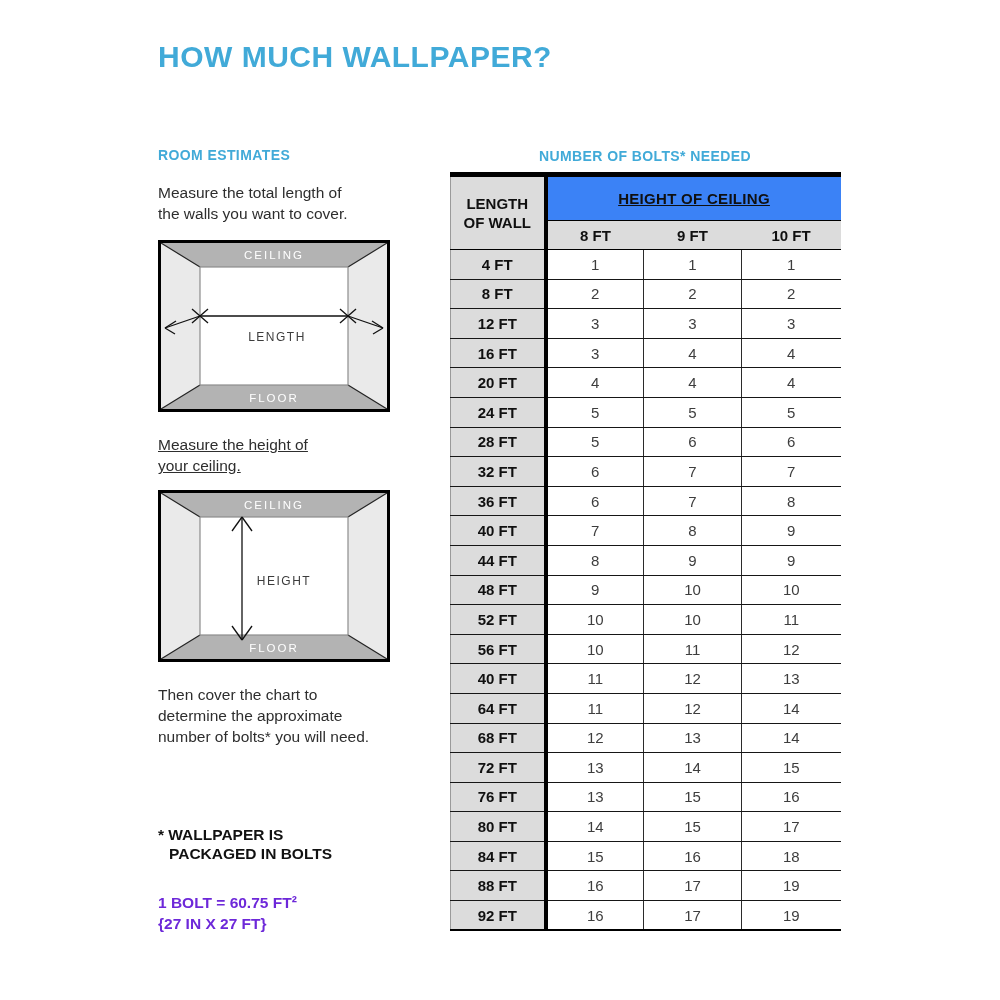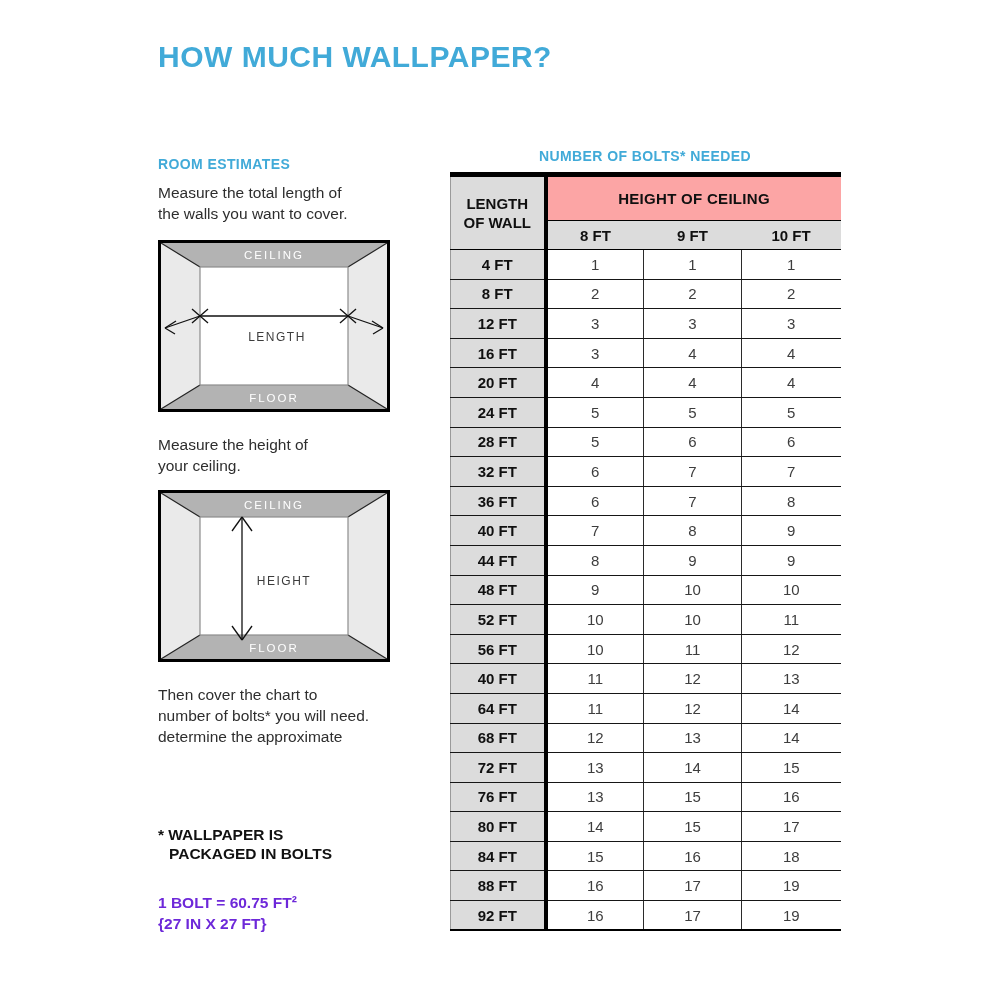--- a/index.html
+++ b/index.html
@@ -8,47 +8,47 @@
   .canvas { position:relative; width:852px; height:1000px; background:#fff; overflow:hidden; }
 
   .page-title {
     position:absolute; left:158px; top:40px;
     font-size:30px; font-weight:bold; color:#41aad8; letter-spacing:0.5px;
   }
 
   .section-heading {
     font-size:14px; font-weight:bold; color:#41aad8; letter-spacing:0.4px;
   }
-  .left-heading { position:absolute; left:158px; top:156px; }
+  .left-heading { position:absolute; left:158px; top:147px; }
 
   .para { position:absolute; left:158px; font-size:15.5px; color:#2e2e2e; line-height:21px; }
   .para-length { top:182px; }
-  .para-height { top:434px; }
+  .para-height { top:434px;text-decoration:underline; }
   .para-chart  { top:684px; }
 
   .diagram { position:absolute; left:158px; width:232px; height:172px; }
   .diagram-length { top:240px; }
   .diagram-height { top:490px; }
 
   .footnote { position:absolute; left:158px; top:792px; font-size:15.5px; font-weight:bold; color:#111; line-height:19px;margin-top:33px; }
   .footnote .line2 { padding-left:11px; }
   .bolt-info { position:absolute; left:158px; top:892px; font-size:15.5px; font-weight:bold; color:#6d28d9; line-height:21px; }
 
   .table-heading-wrap { position:absolute; left:450px; top:147px; width:390px; text-align:center; }
 
   .table-wrap { position:absolute; left:450px; top:172px; }
   table.bolts { border-collapse:collapse; width:390px; table-layout:fixed; border-top:5px solid #000; }
   table.bolts th, table.bolts td { padding:0; text-align:center; vertical-align:middle; font-size:15px; }
   th.corner {
     background:#dcdcdc; font-weight:bold; color:#101010; line-height:19px;
     border-right:4px solid #000; border-bottom:1px solid #000; border-left:1px solid #9a9a9a;
   }
   th.group {
-    background:#fca5a5; font-weight:bold; color:#101010; height:46px;
-    border-bottom:1px solid #000; letter-spacing:0.3px;
+    background:#3b82f6; font-weight:bold; color:#101010; height:46px;
+    border-bottom:1px solid #000; letter-spacing:0.3px;text-decoration:underline;
   }
   th.sub { background:#dcdcdc; font-weight:bold; color:#101010; height:29px; border-bottom:1px solid #000; }
   tbody td { height:29.6px; border-bottom:1px solid #161616; color:#3d3d3d; background:#fff; }
   tbody td.rowlabel {
     background:#dcdcdc; font-weight:bold; color:#101010;
     border-right:4px solid #000; border-left:1px solid #9a9a9a;
   }
   tbody td.val-mid, tbody td.val-right { border-left:1px solid #2b2b2b; }
   tbody tr:last-child td { border-bottom:2px solid #000; }
 
@@ -122,22 +122,22 @@
       <line x1="84" y1="150" x2="74" y2="136"></line>
       <line x1="84" y1="150" x2="94" y2="136"></line>
     </g>
     <text x="116" y="19" text-anchor="middle" class="face-label">CEILING</text>
     <text x="116" y="162" text-anchor="middle" class="face-label">FLOOR</text>
     <text x="126" y="95" text-anchor="middle" class="dim-label">HEIGHT</text>
   </svg>
 
   <div class="para para-chart">
     <div>Then cover the chart to</div>
+    <div>determine the approximate</div>
     <div>number of bolts* you will need.</div>
-    <div>determine the approximate</div>
   </div>
 
   <div class="footnote">
     <div>* WALLPAPER IS</div>
     <div class="line2">PACKAGED IN BOLTS</div>
   </div>
 
   <div class="bolt-info">
     <div>1 BOLT = 60.75 FT²</div>
     <div>{27 IN X 27 FT}</div>

